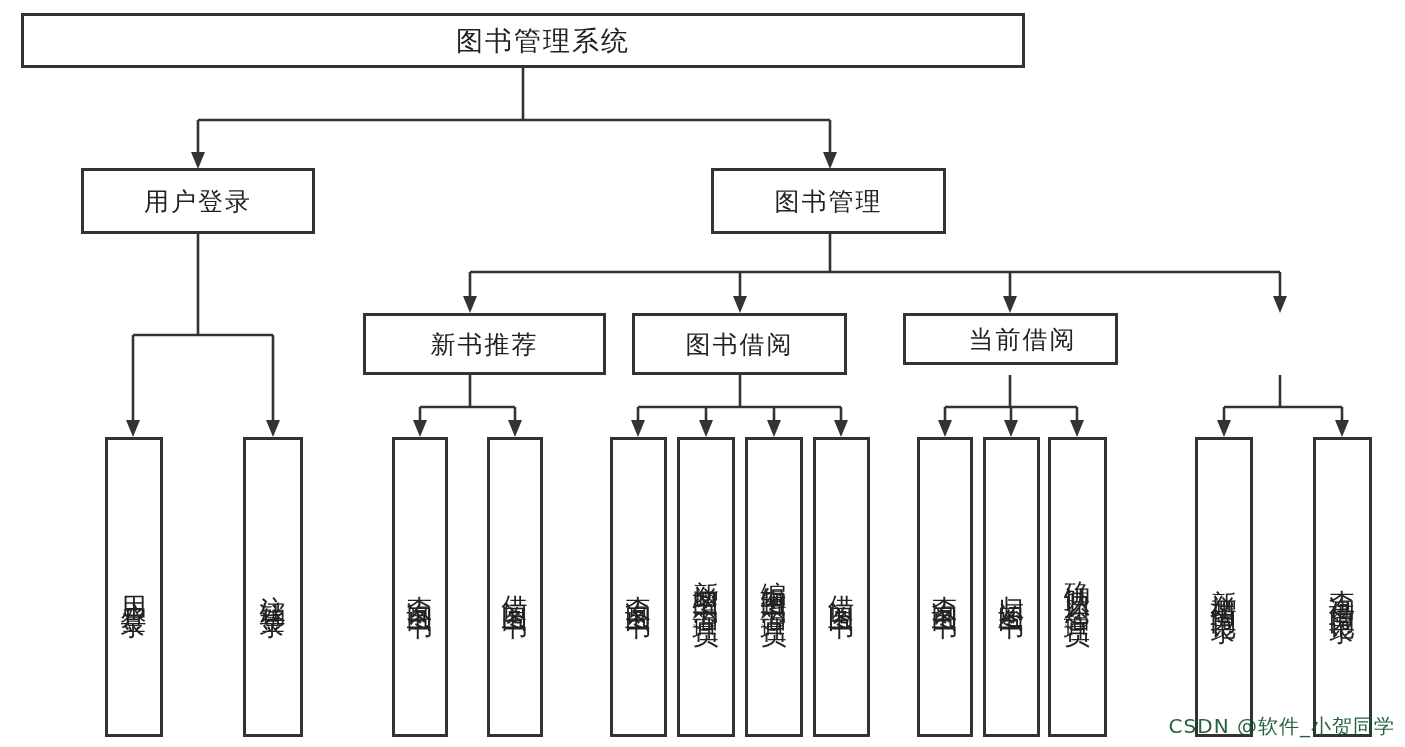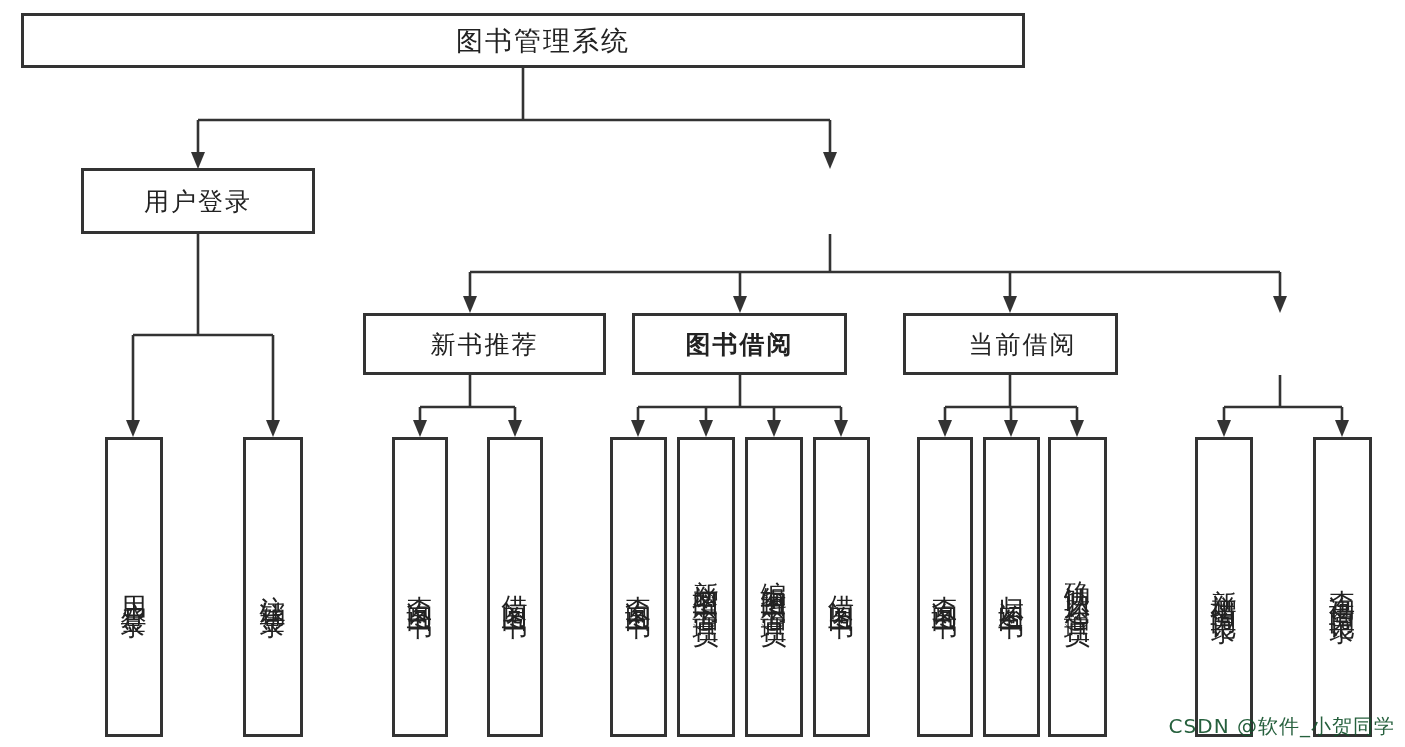--- a/index.html
+++ b/index.html
@@ -133,28 +133,31 @@
     </g>
   </svg>
 
   <div class="node h root" style="left:21px; top:13px; width:1004px; height:55px;">
     <span>图书管理系统</span>
   </div>
 
   <div class="node h" style="left:81px; top:168px; width:234px; height:66px;">
     <span>用户登录</span>
   </div>
+  <div class="node h" style="left:711px; top:168px; width:235px; height:66px;">
+    <span>图书管理</span>
+  </div>
 
   <div class="node h" style="left:363px; top:313px; width:243px; height:62px;">
     <span>新书推荐</span>
   </div>
-  <div class="node h" style="left:632px; top:313px; width:215px; height:62px;font-weight:bold;">
+  <div class="node h" style="left:632px; top:313px; width:215px; height:62px;">
     <span>图书借阅</span>
   </div>
-  <div class="node h" style="left:903px; top:313px; width:215px; height:62px;padding-left:24px;">
+  <div class="node h" style="left:903px; top:313px; width:215px; height:52px;padding-left:24px;">
     <span>当前借阅</span>
   </div>
 
   <div class="node v" style="left:105px; top:437px; width:58px; height:300px;">
     <span>用户登录</span>
   </div>
   <div class="node v" style="left:243px; top:437px; width:60px; height:300px;">
     <span>注销登录</span>
   </div>
   <div class="node v" style="left:392px; top:437px; width:56px; height:300px;">

